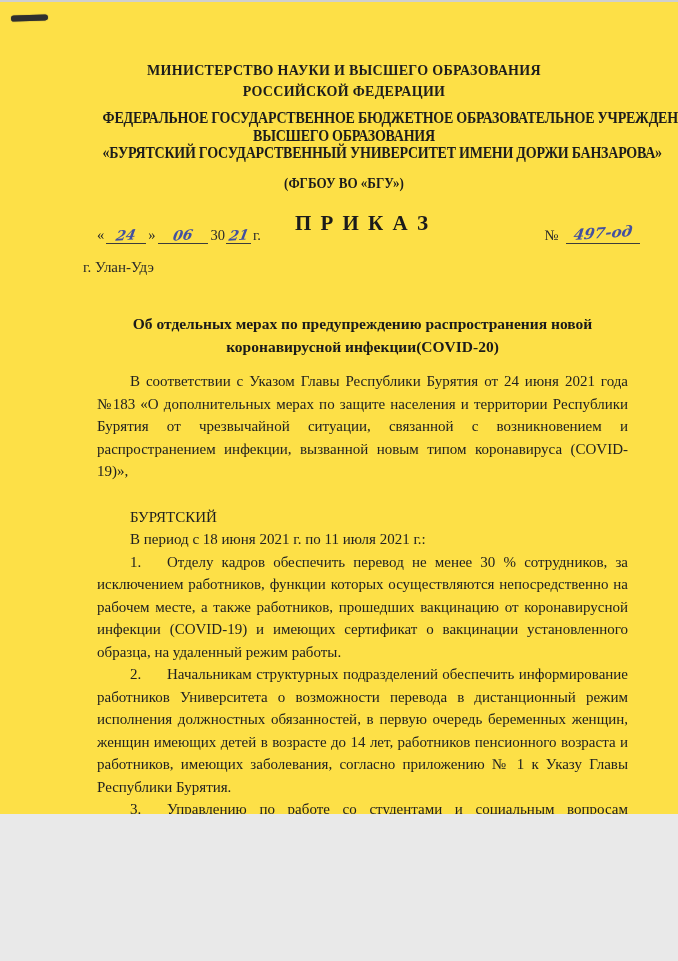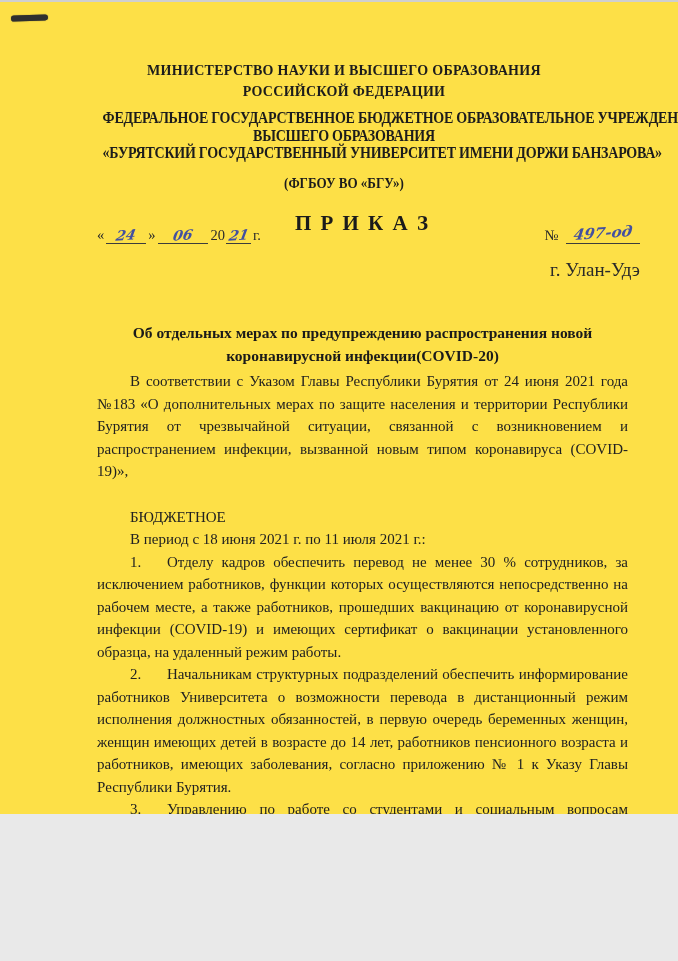--- a/index.html
+++ b/index.html
@@ -29,23 +29,23 @@
   .b-year{width:25px;margin:0 2px 0 1px;}
   .b-num{width:74px;margin-left:8px;}
   .hw{
     position:absolute;left:50%;bottom:0;
     font-family:"DejaVu Serif",serif;font-style:italic;font-weight:600;
     color:#4350a0;font-size:14px;white-space:nowrap;
     transform:translateX(-50%) skewX(-14deg) rotate(-4deg);
   }
   .hw-num{font-size:15px;bottom:1px;transform:translateX(-50%) skewX(-12deg) rotate(-4deg);}
   .numgrp{margin-left:auto;display:inline-flex;align-items:flex-end;}
-  .city{position:absolute;top:259px;left:97px;width:543px;text-align:right;font-size:19px;color:#2a2a2a;}
+  .city{position:absolute;top:259px;left:83px;width:543px;text-align:left;font-size:15px;color:#2a2a2a;}
   
-  .title{position:absolute;top:321px;left:97px;width:531px;text-align:center;font-weight:700;font-size:15.5px;line-height:23px;color:#1a1a1a;}
+  .title{position:absolute;top:312px;left:97px;width:531px;text-align:center;font-weight:700;font-size:15.5px;line-height:23px;color:#1a1a1a;}
   
   .bodytext{position:absolute;top:370px;left:97px;width:531px;font-size:15px;line-height:22.5px;text-align:justify;color:#212121;}
   .bodytext p{margin:0;text-indent:33px;}
   .resolve{margin-top:23px !important;}
   .inum{display:inline-block;width:37px;text-indent:0;}
 </style>
 </head>
 <body>
 
 <div class="page">
@@ -66,21 +66,21 @@
 
   <div class="dateline">
     <span>«</span>
     <span class="blank b-day">
       <span class="hw">24</span>
     </span>
     <span>»</span>
     <span class="blank b-month">
       <span class="hw">06</span>
     </span>
-    <span>20</span>
+    <span>30</span>
     <span class="blank b-year">
       <span class="hw">21</span>
     </span>
     <span>г.</span>
 
     <span class="numgrp">
       <span>№</span>
       <span class="blank b-num">
         <span class="hw hw-num">497-од</span>
       </span>
@@ -89,20 +89,20 @@
 
   <div class="city">г. Улан-Удэ</div>
 
   <div class="title">
     <div>Об отдельных мерах по предупреждению распространения новой</div>
     <div>коронавирусной инфекции(COVID-20)</div>
   </div>
 
   <div class="bodytext">
     <p>В соответствии с Указом  Главы Республики Бурятия от 24 июня 2021 года №183 «О дополнительных мерах по защите населения и территории Республики Бурятия от чрезвычайной ситуации, связанной с возникновением и распространением инфекции, вызванной новым типом коронавируса (COVID-19)»,</p>
-    <p class="resolve">БЮДЖЕТНОЕ</p>
+    <p class="resolve">БУРЯТСКИЙ</p>
     <p>В период с 18 июня 2021 г. по 11 июля 2021 г.:</p>
 
     <p><span class="inum">1.</span><span>Отделу кадров обеспечить перевод не менее 30 % сотрудников, за исключением работников, функции которых осуществляются непосредственно на рабочем месте, а также работников, прошедших вакцинацию от коронавирусной инфекции (COVID-19) и имеющих сертификат о вакцинации установленного образца, на удаленный режим работы.</span></p>
     <p><span class="inum">2.</span><span>Начальникам структурных подразделений обеспечить информирование работников Университета о возможности перевода в дистанционный режим исполнения должностных обязанностей, в первую очередь беременных женщин, женщин имеющих детей  в возрасте до 14 лет, работников пенсионного возраста и работников, имеющих заболевания, согласно приложению № 1 к Указу Главы Республики Бурятия.</span></p>
     <p><span class="inum">3.</span><span>Управлению по работе со студентами и социальным вопросам организовать волонтерскую помощь одиноким ветеранам Заведующему.</span></p>
   </div>
 </div>
 
 </body></html>

